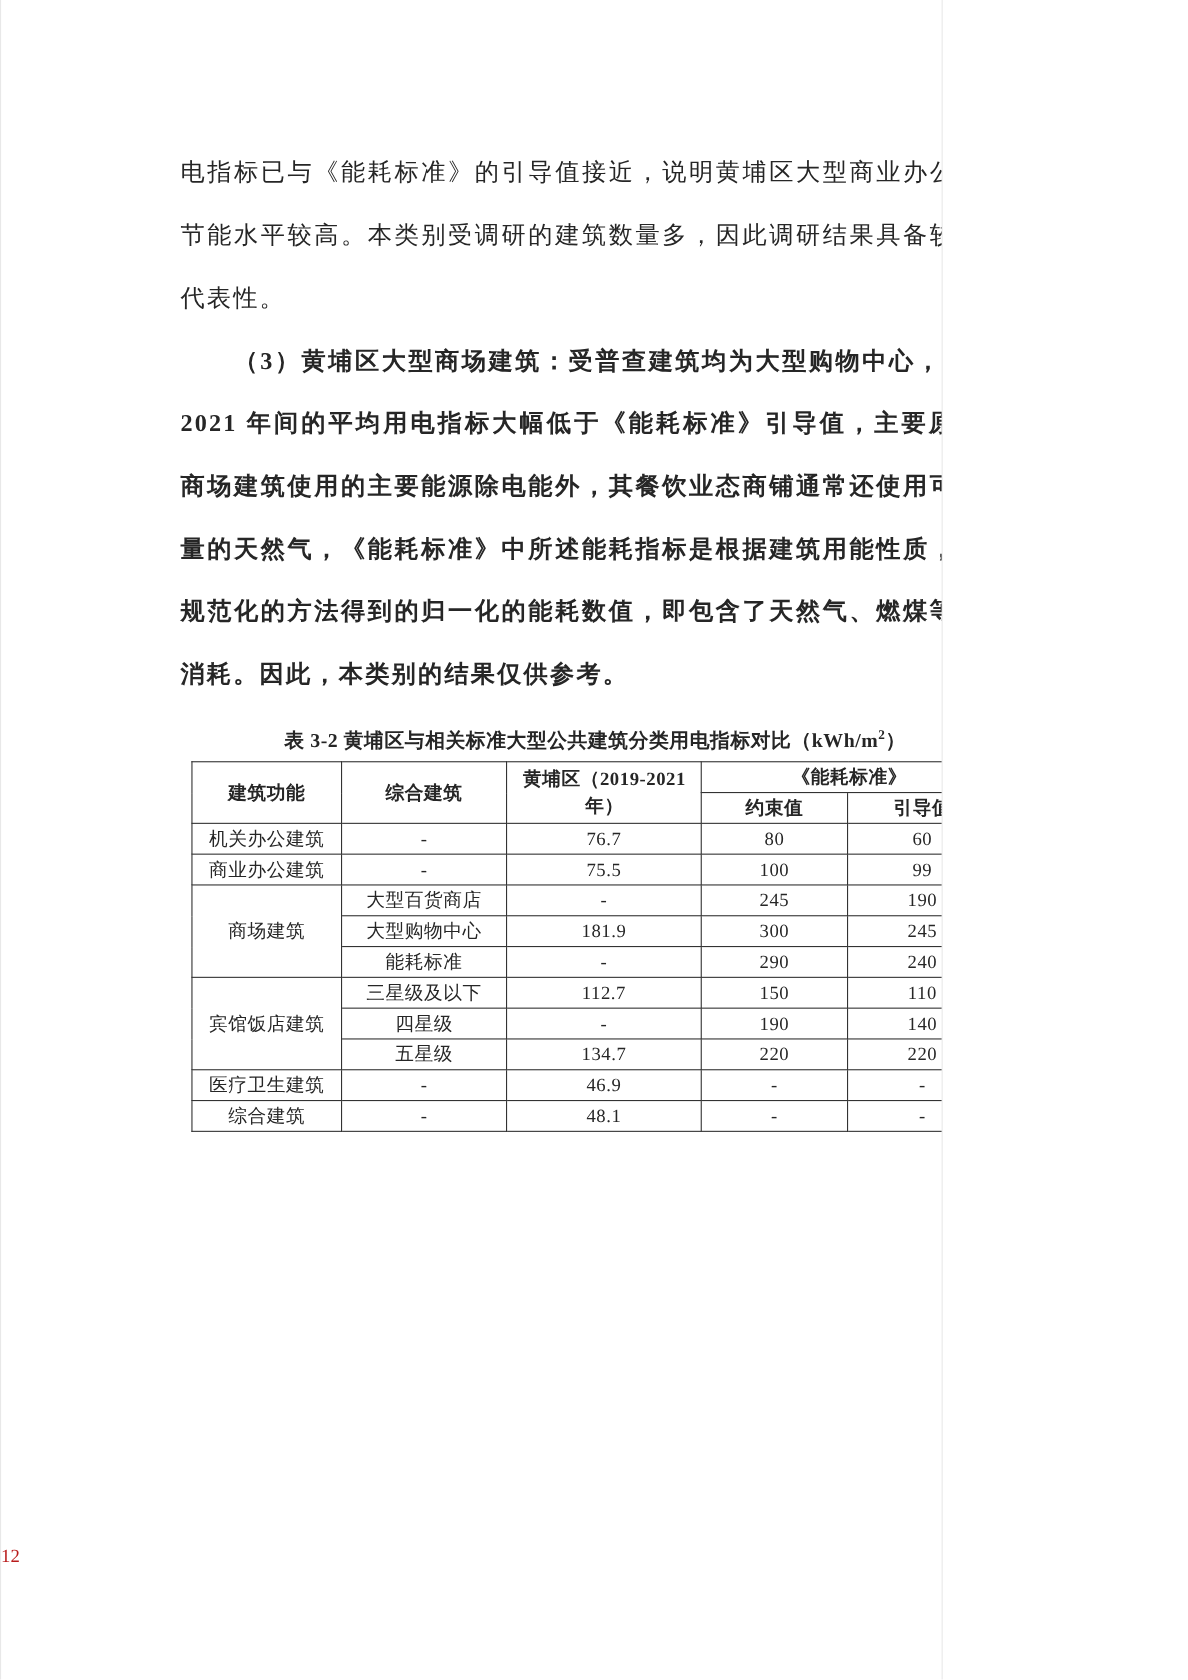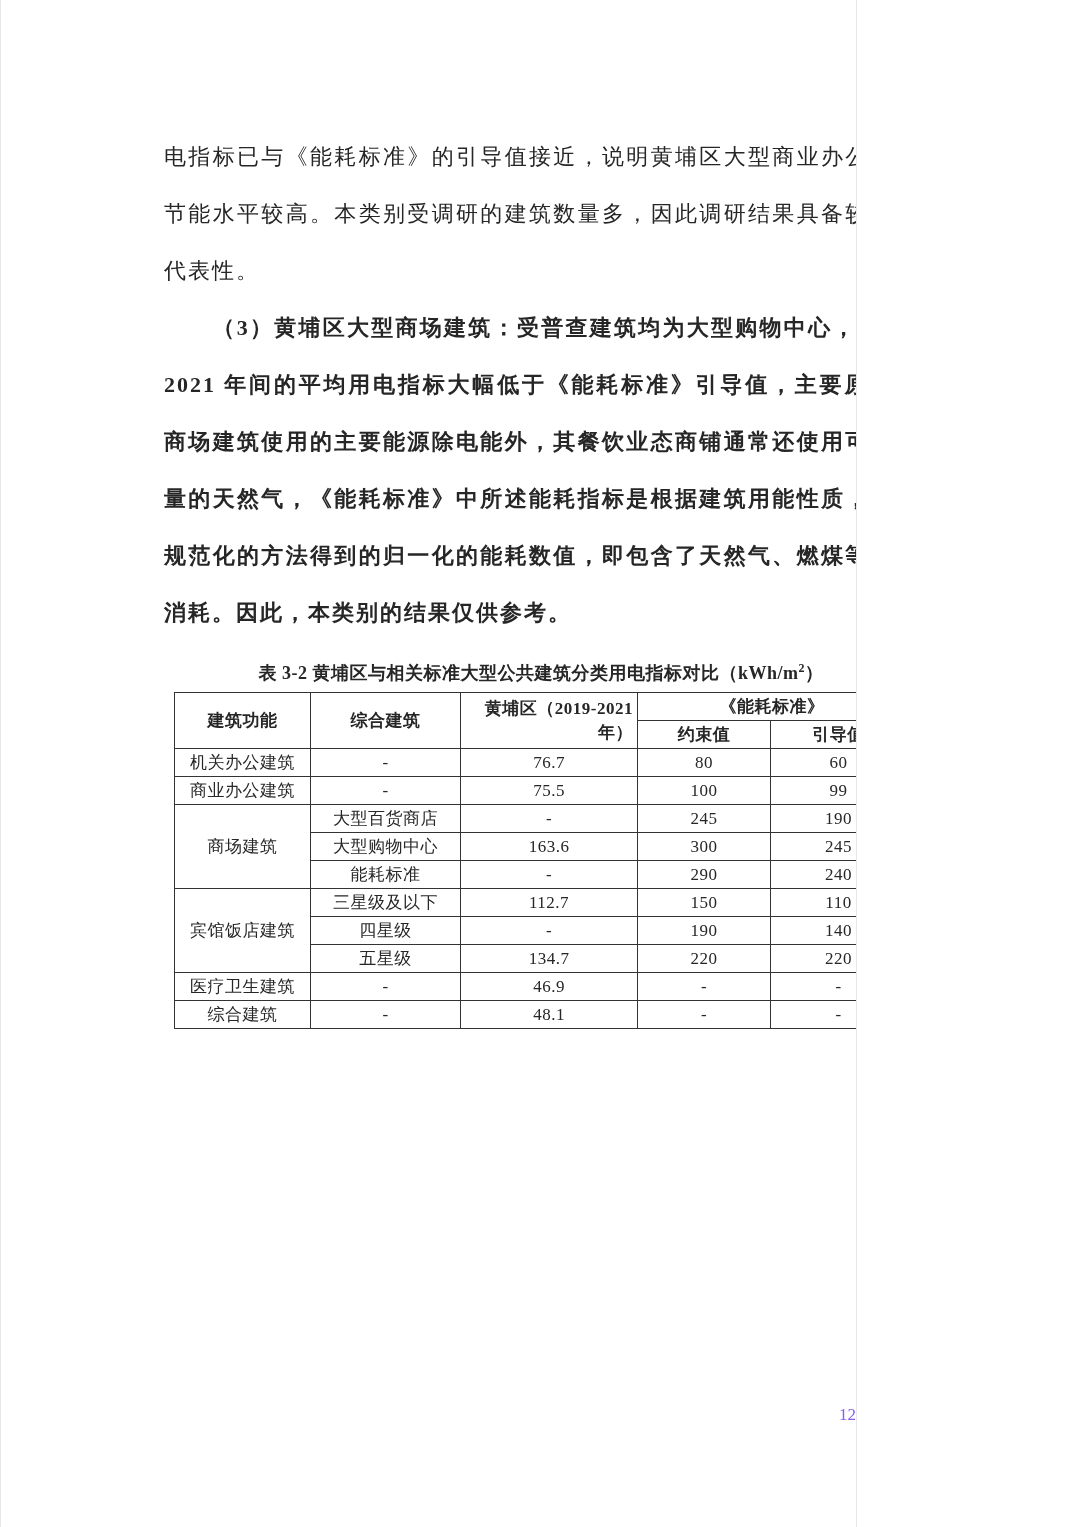--- a/index.html
+++ b/index.html
@@ -67,32 +67,32 @@
     font-size: 17px;
     padding: 2px 4px;
     height: 27px;
     box-sizing: border-box;
     letter-spacing: 0.5px;
   }
   table.energy-table th {
     font-weight: bold;
   }
   table.energy-table th.huangpu-header {
-    text-align: right;
+    text-align: center;
     padding-left: 5px;
     line-height: 24px;
   }
   .page-number {
     position: absolute;
     top: 1405px;
     left: 0;
     width: 100%;
-    text-align: right;
+    text-align: left;
     font-size: 17px;
-    color: #8b5cf6;
+    color: #b91c1c;
   }
 </style>
 </head>
 <body>
 
 <div class="page">
   <div class="content">
 
     <p class="para">电指标已与《能耗标准》的引导值接近，说明黄埔区大型商业办公建筑节能水平较高。本类别受调研的建筑数量多，因此调研结果具备较强的代表性。</p>
     <p class="para indent">（3）黄埔区大型商场建筑：受普查建筑均为大型购物中心，2019-2021 年间的平均用电指标大幅低于《能耗标准》引导值，主要原因是商场建筑使用的主要能源除电能外，其餐饮业态商铺通常还使用可观数量的天然气，《能耗标准》中所述能耗指标是根据建筑用能性质，按照规范化的方法得到的归一化的能耗数值，即包含了天然气、燃煤等能源消耗。因此，本类别的结果仅供参考。</p>
@@ -136,21 +136,21 @@
         </tr>
         <tr>
           <td rowspan="3">商场建筑</td>
           <td>大型百货商店</td>
           <td>-</td>
           <td>245</td>
           <td>190</td>
         </tr>
         <tr>
           <td>大型购物中心</td>
-          <td>163.6</td>
+          <td>181.9</td>
           <td>300</td>
           <td>245</td>
         </tr>
         <tr>
           <td>能耗标准</td>
           <td>-</td>
           <td>290</td>
           <td>240</td>
         </tr>
         <tr>

